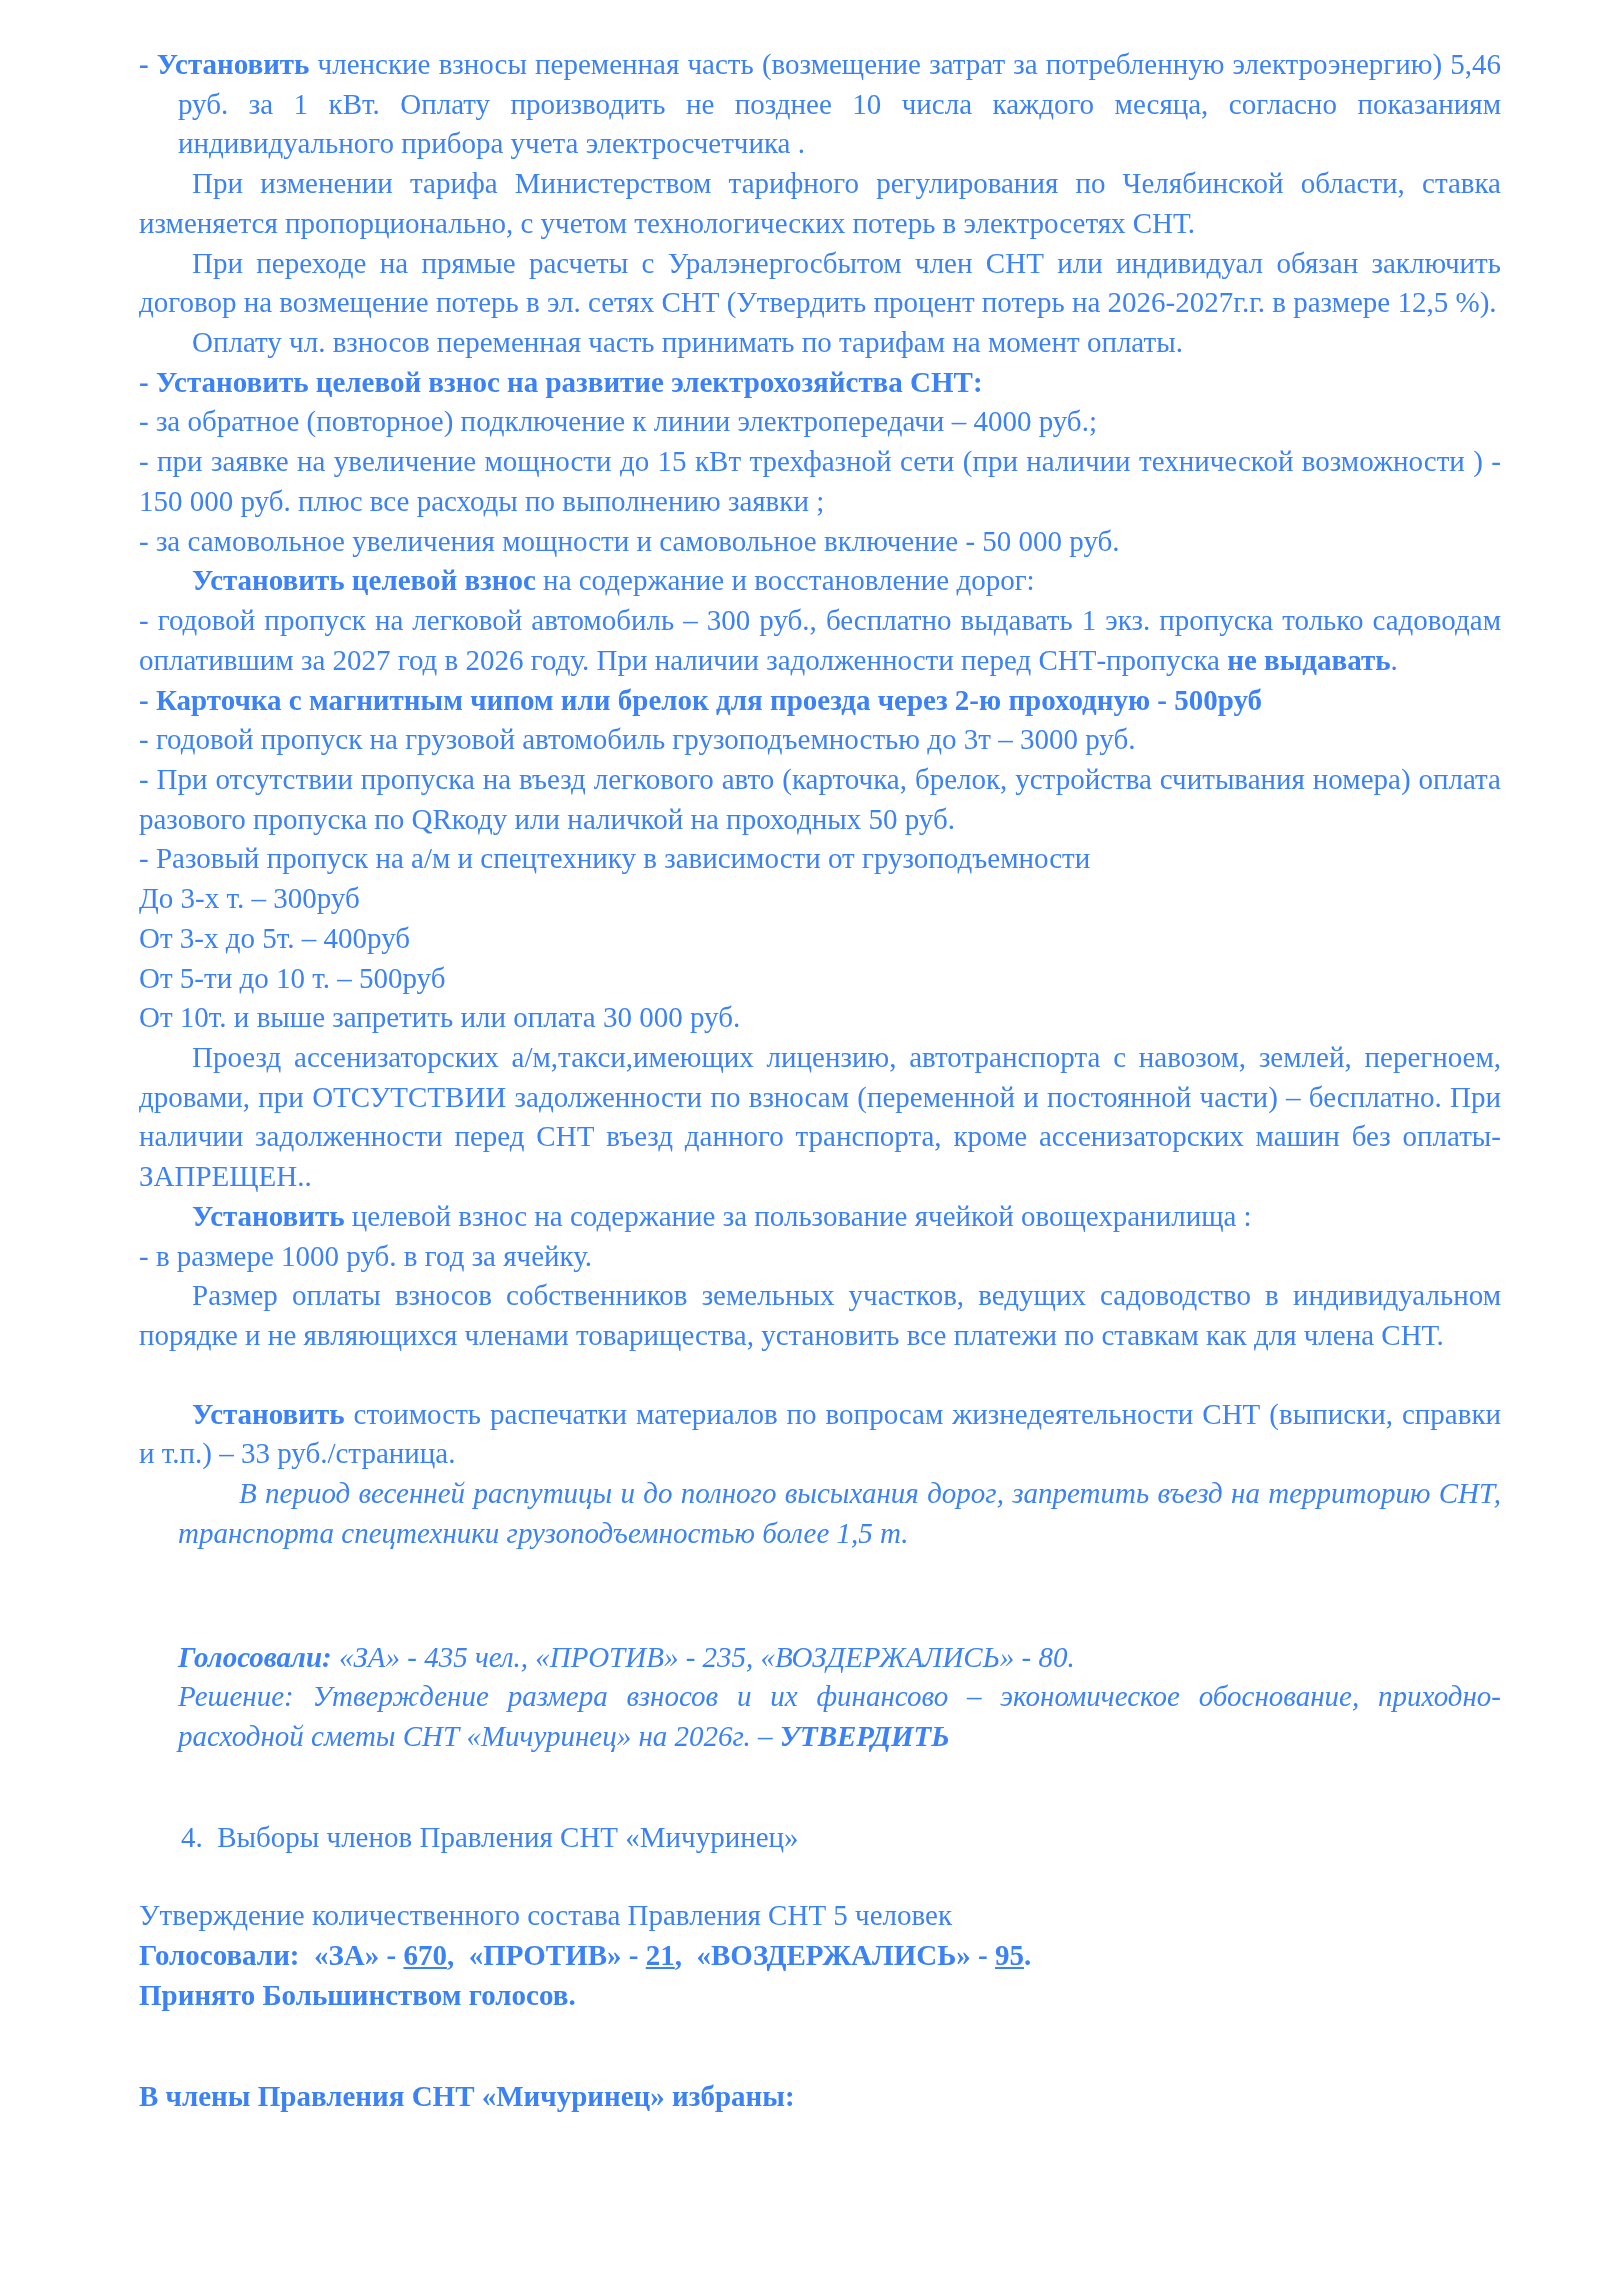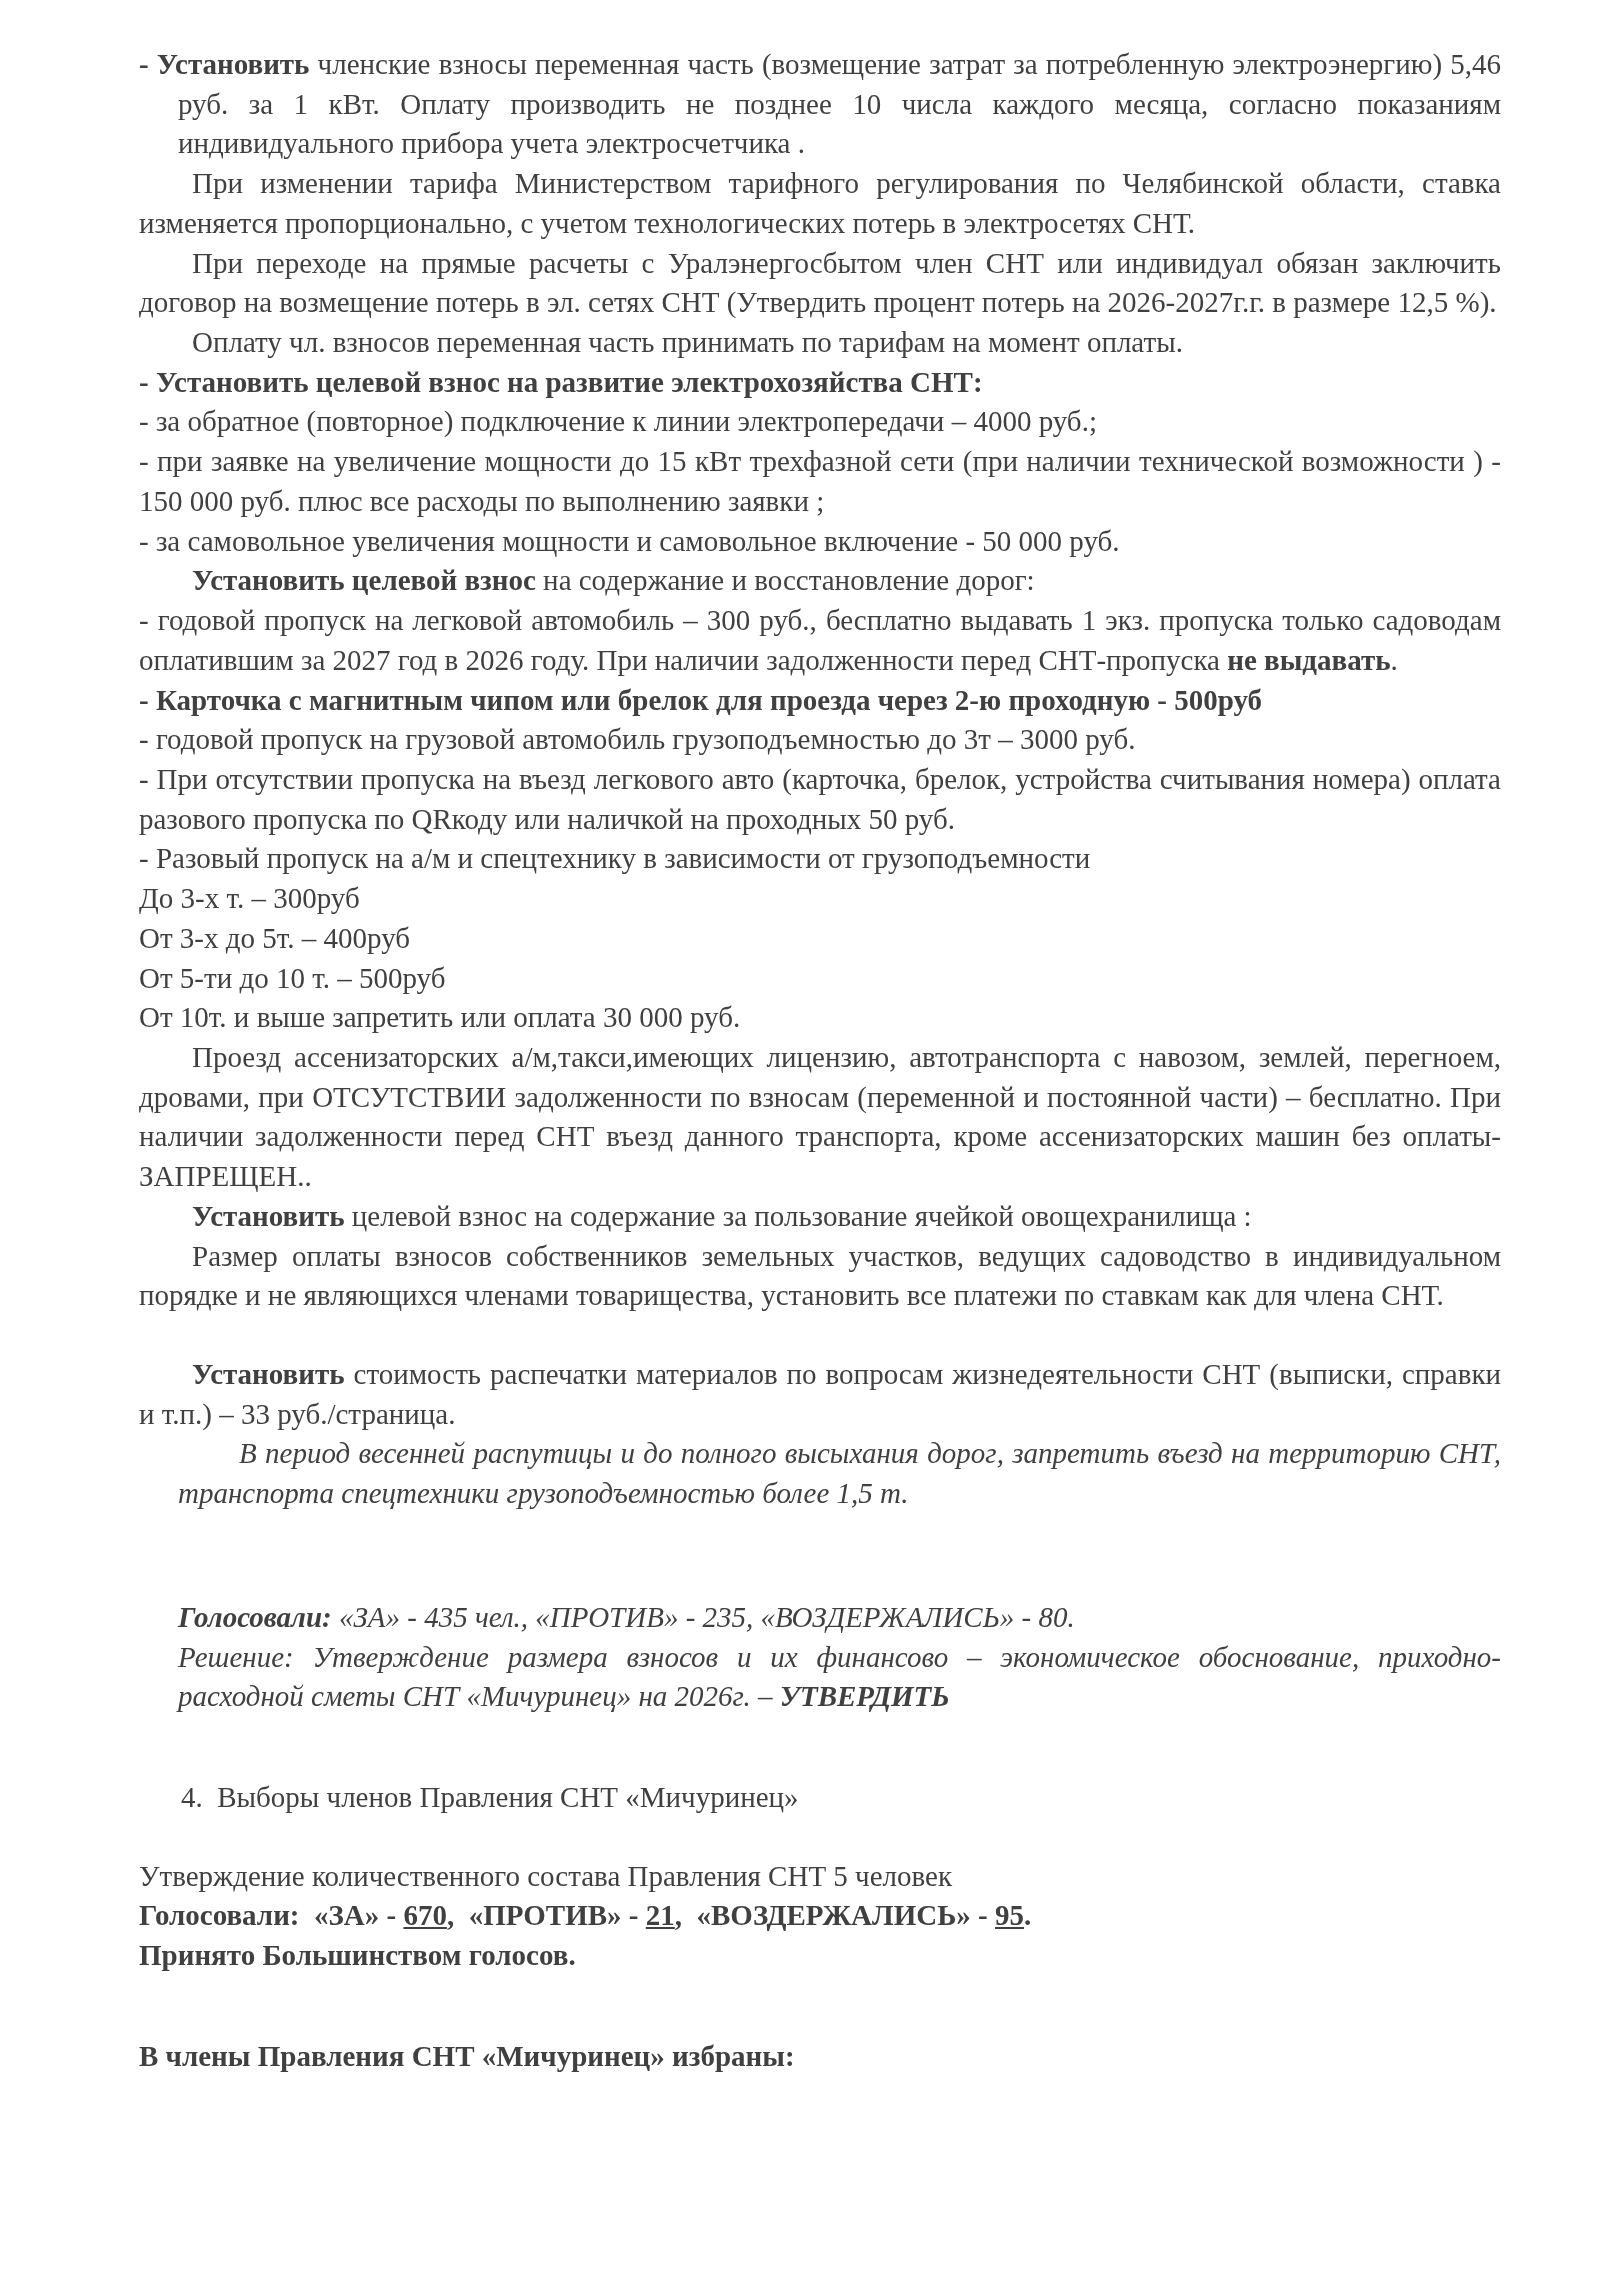--- a/index.html
+++ b/index.html
@@ -8,21 +8,21 @@
     background: #ffffff;
   }
   .page {
     position: relative;
     width: 1621px;
     height: 2293px;
     background: #ffffff;
     box-sizing: border-box;
     padding: 45px 120px 0 139px;
     font-family: "Liberation Serif", "DejaVu Serif", serif;
-    color: #404040;
+    color: #3b82f6;
     font-size: 29px;
     line-height: 1.37;
   }
   p {
     margin: 0;
     padding: 0;
   }
   .just {
     text-align: justify;
     text-justify: inter-word;
@@ -94,20 +94,21 @@
 
   <p class="left">До 3-х т. – 300руб</p>
   <p class="left">От 3-х до 5т. – 400руб</p>
   <p class="left">От 5-ти до 10 т. – 500руб</p>
   <p class="left">От 10т. и выше  запретить  или оплата  30 000 руб.</p>
 
   <p class="just ind">Проезд  ассенизаторских  а/м,такси,имеющих  лицензию,  автотранспорта  с  навозом, землей, перегноем, дровами, при  ОТСУТСТВИИ  задолженности по взносам (переменной и постоянной части) – бесплатно. При наличии задолженности перед СНТ въезд данного транспорта, кроме ассенизаторских машин без оплаты-ЗАПРЕЩЕН..</p>
 
   <p class="left ind"><b>Установить</b><span> целевой взнос на содержание  за пользование ячейкой овощехранилища :</span></p>
 
+  <p class="left">-  в размере 1000 руб. в год за ячейку.</p>
 
   <p class="just ind">Размер оплаты взносов собственников земельных участков, ведущих садоводство в индивидуальном порядке и не являющихся членами товарищества,  установить все платежи по ставкам как для члена СНТ.</p>
 
   <div class="spacer-md"></div>
 
   <p class="just ind"><b>Установить</b><span> стоимость распечатки материалов  по вопросам жизнедеятельности СНТ (выписки, справки и т.п.) – 33 руб./страница.</span></p>
 
   <p class="just ind-big blk-indent">В период весенней распутицы и до полного высыхания дорог, запретить въезд на территорию СНТ,  транспорта спецтехники грузоподъемностью более 1,5 т.</p>
 
   <div class="spacer-xl"></div>

